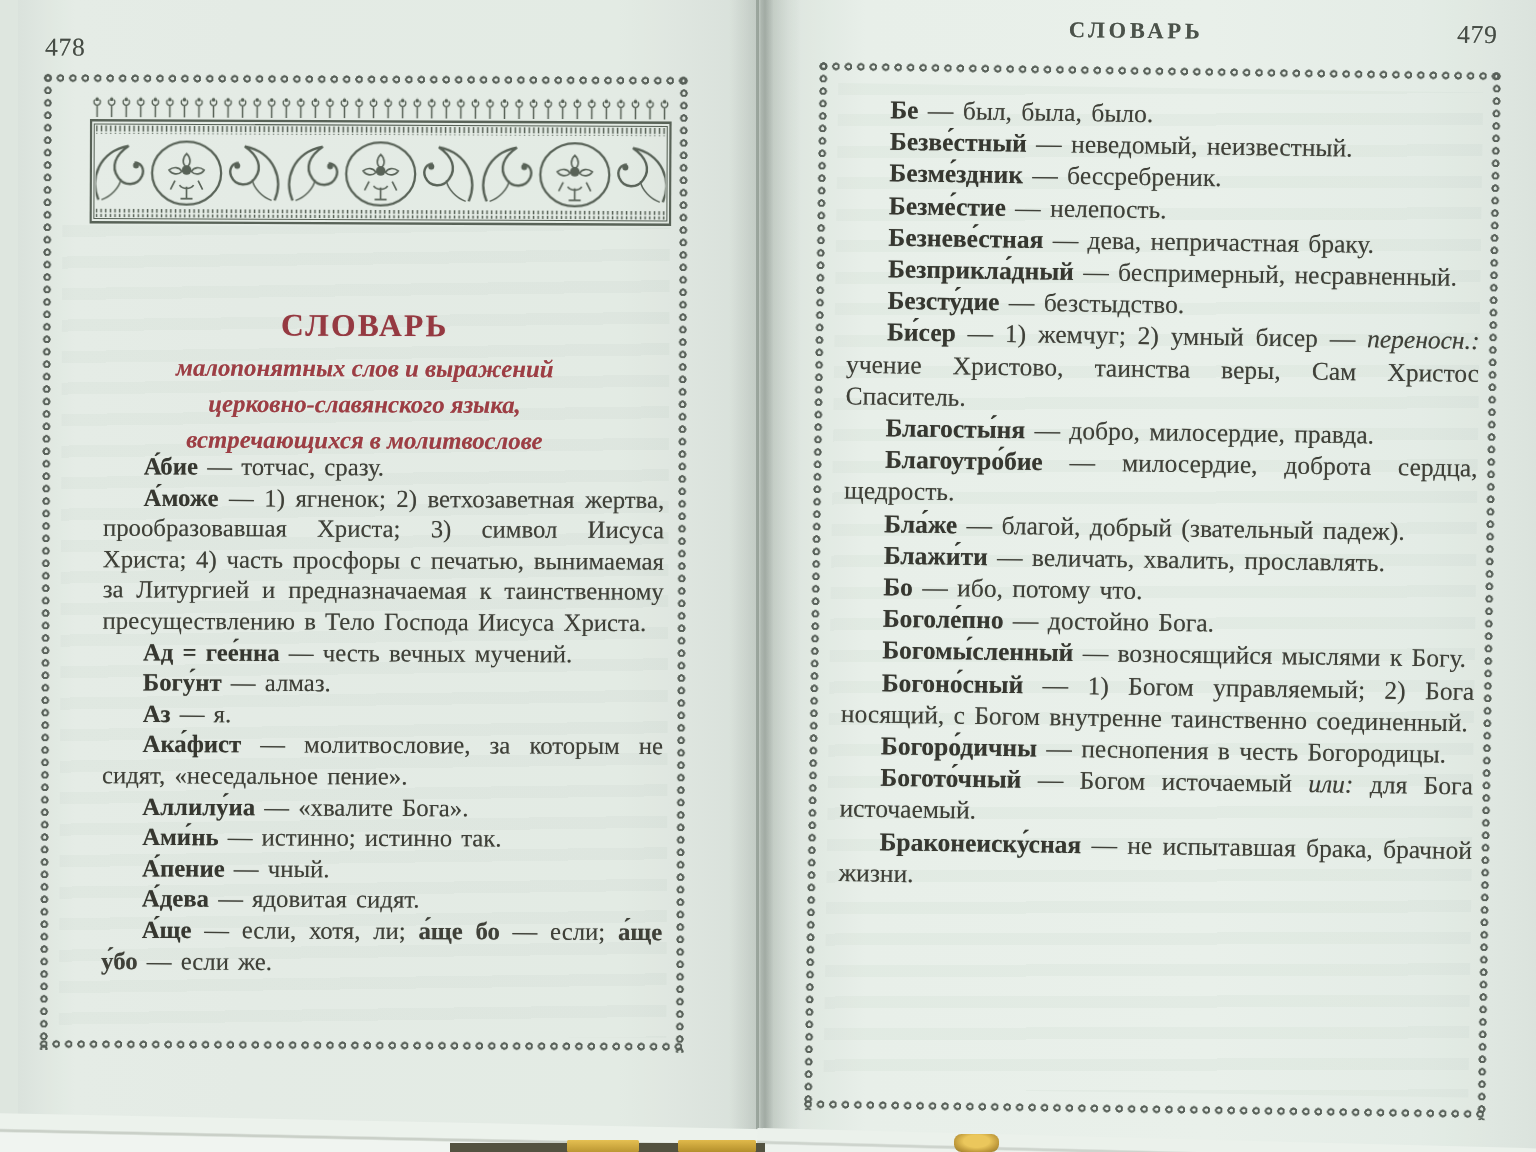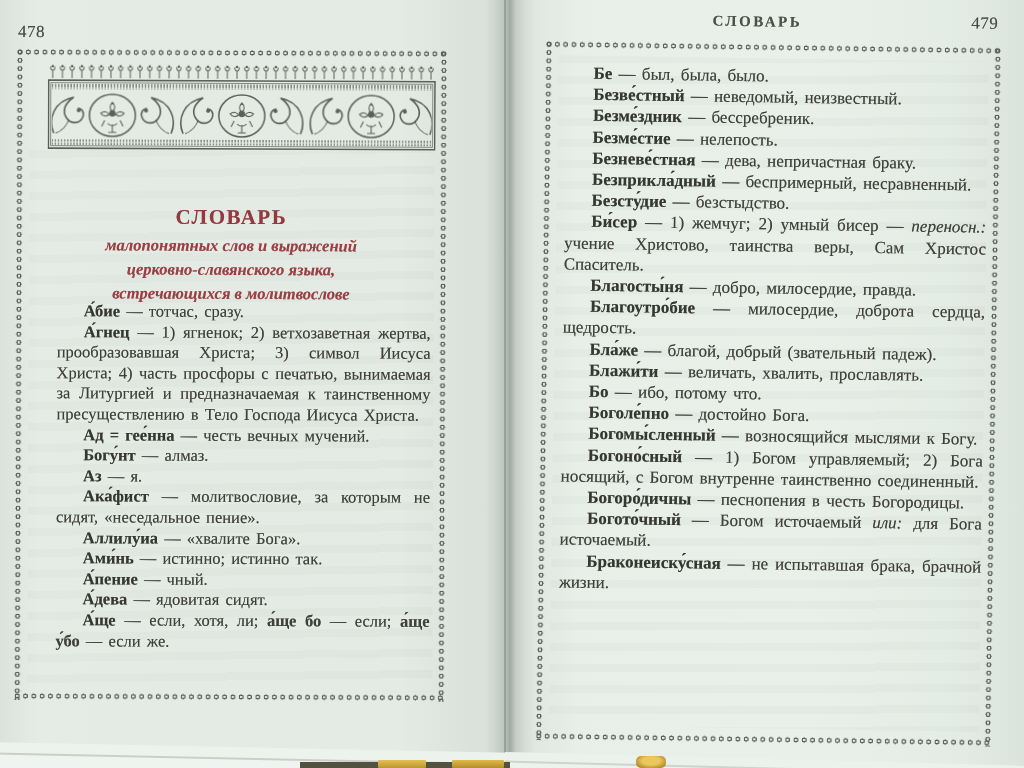--- a/index.html
+++ b/index.html
@@ -1,21 +1,21 @@
 <!DOCTYPE html>
 <html><head>
 <meta charset="utf-8">
 <style>
   html,body{margin:0;padding:0;}
   .photo{position:relative;width:1024px;height:768px;overflow:hidden;
          background:#dfe7e0;font-family:"Liberation Serif","DejaVu Serif",serif;}
 
   
   .page{position:absolute;top:0;height:768px;}
-  .page-left{left:0;width:507px;
+  .page-left{left:12px;width:507px;
     background:linear-gradient(90deg,#dbe3dd 0px,#e7eee8 38px,#e6ede7 150px,#e5ece6 400px,#d8e0da 495px,#cfd8d1 507px);padding-left:18px;}
   .page-right{left:507px;width:517px;
     background:linear-gradient(90deg,#ccd5ce 0px,#dee6e0 18px,#eaf1eb 70px,#ebf2ec 300px,#e6eee8 440px,#dce4de 517px);}
   .tilt-l{position:absolute;inset:0;transform:rotate(.25deg);transform-origin:20px 50px;}
   .tilt-r{position:absolute;inset:0;transform:rotate(.85deg);transform-origin:30px 45px;}
 
   
   .gutter{position:absolute;left:486px;top:0;width:48px;height:768px;z-index:6;pointer-events:none;
     background:linear-gradient(90deg,rgba(60,72,63,0) 0%,rgba(60,72,63,.16) 40%,rgba(38,48,41,.30) 50%,rgba(60,72,63,.12) 62%,rgba(60,72,63,0) 100%);}
   .gutter-line{position:absolute;left:504px;top:0;width:2px;height:768px;background:rgba(70,82,73,.35);z-index:7;}
@@ -120,21 +120,21 @@
       <div class="title" style="left:30px;top:204px;width:404px;">СЛОВАРЬ</div>
 
       <div class="subtitle" style="left:30px;top:233px;width:404px;">
         <span>малопонятных слов и выражений</span>
         <span>церковно-славянского языка,</span>
         <span>встречающихся в молитвослове</span>
       </div>
 
       <div class="entries entries-left" style="left:58px;top:301px;width:374px;">
           <p><span class="hw">А́бие</span><span> — тотчас, сразу.</span></p>
-          <p><span class="hw">А́гнец</span><span> — 1) ягненок; 2) ветхозаветная жертва, прообразовавшая Христа; 3) символ Иисуса Христа; 4) часть просфоры с печатью, вынимаемая за Литургией и предназначаемая к таинственному пресуществлению в Тело Господа Иисуса Христа.</span></p>
+          <p><span class="hw">А́може</span><span> — 1) ягненок; 2) ветхозаветная жертва, прообразовавшая Христа; 3) символ Иисуса Христа; 4) часть просфоры с печатью, вынимаемая за Литургией и предназначаемая к таинственному пресуществлению в Тело Господа Иисуса Христа.</span></p>
           <p><span class="hw">Ад = гее́нна</span><span> — честь вечных мучений.</span></p>
           <p><span class="hw">Богу́нт</span><span> — алмаз.</span></p>
           <p><span class="hw">Аз</span><span> — я.</span></p>
           <p><span class="hw">Ака́фист</span><span> — молитвословие, за которым не сидят, «неседальное пение».</span></p>
           <p><span class="hw">Аллилу́иа</span><span> — «хвалите Бога».</span></p>
           <p><span class="hw">Ами́нь</span><span> — истинно; истинно так.</span></p>
           <p><span class="hw">А́пение</span><span> — чный.</span></p>
           <p><span class="hw">А́дева</span><span> — ядовитая сидят.</span></p>
           <p><span class="hw">А́ще</span><span> — если, хотя, ли; </span><span class="bd">а́ще бо</span><span> — если; </span><span class="bd">а́ще у́бо</span><span> — если же.</span></p>
         </div>

